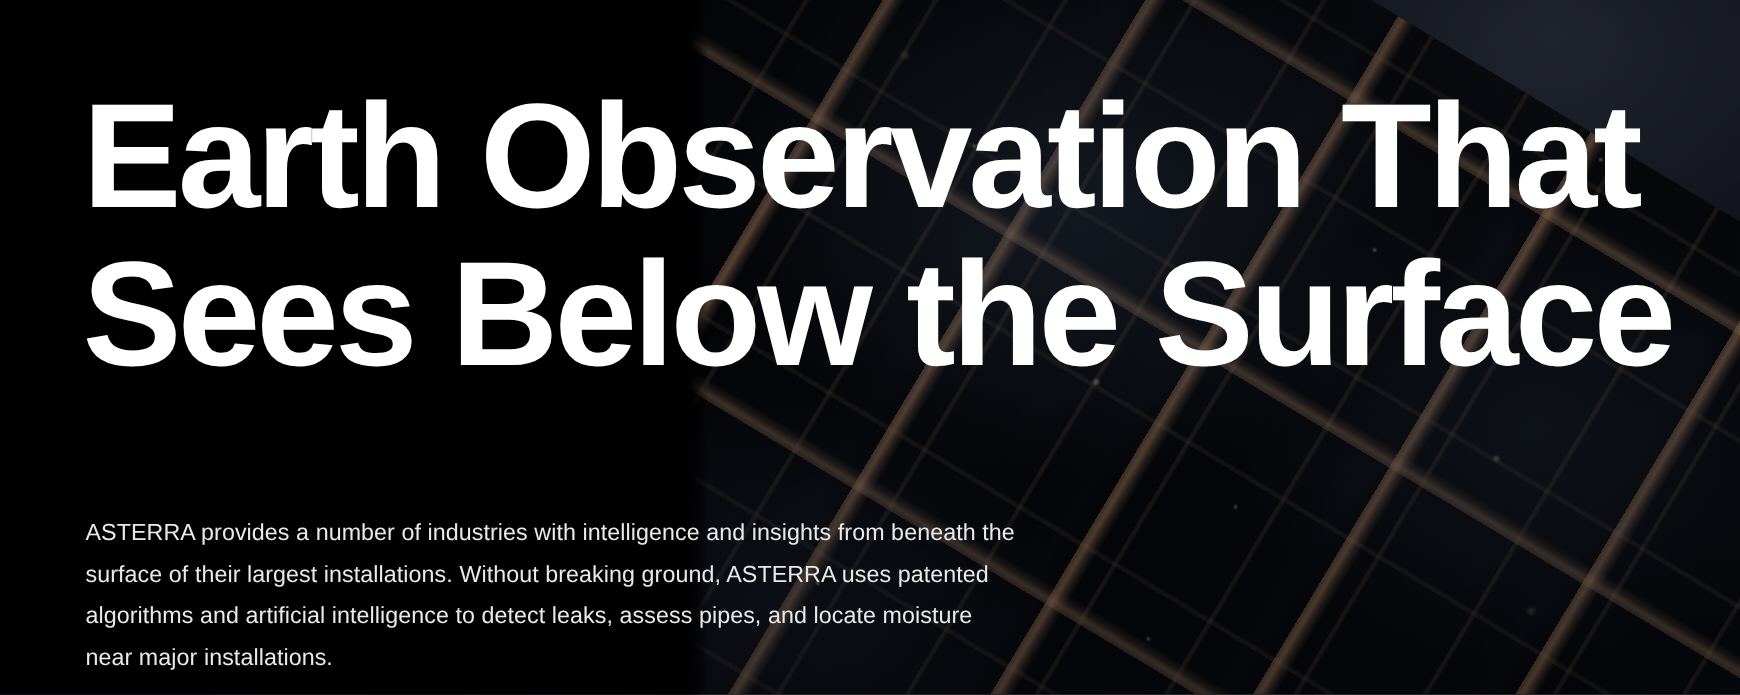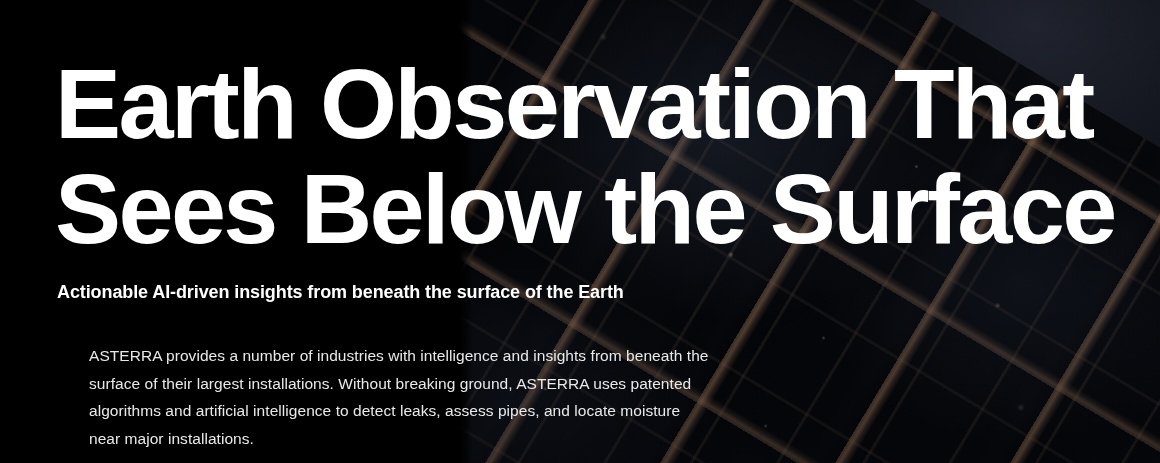--- a/index.html
+++ b/index.html
@@ -211,21 +211,20 @@
 
   .body-copy {
     position:absolute;
     top:342px; left:57px;
     width:625px;
     font-size:15.5px;
     line-height:27.5px;
     font-weight:400;
     letter-spacing:.05px;
     color:#e9e9ea;
-    margin-left:32px;
   }
 </style>
 </head>
 <body>
 
 <div class="hero">
 
   <div class="hero-bg">
     <div class="bg-base"></div>
     <div class="bg-blocks"></div>
@@ -238,19 +237,18 @@
     <div class="bg-blur-left"></div>
   </div>
 
   <div class="black-panel"></div>
 
   <div class="content">
 
     <h1 class="headline">Earth Observation That
 Sees Below the Surface</h1>
 
-    <p class="subhead">Actionable AI-driven insights from beneath the surface of the Earth</p>
 
     <p class="body-copy">ASTERRA provides a number of industries with intelligence and insights from beneath the surface of their largest installations. Without breaking ground, ASTERRA uses patented algorithms and artificial intelligence to detect leaks, assess pipes,  and locate moisture near major installations.</p>
 
   </div>
 
 </div>
 
 </body></html>

